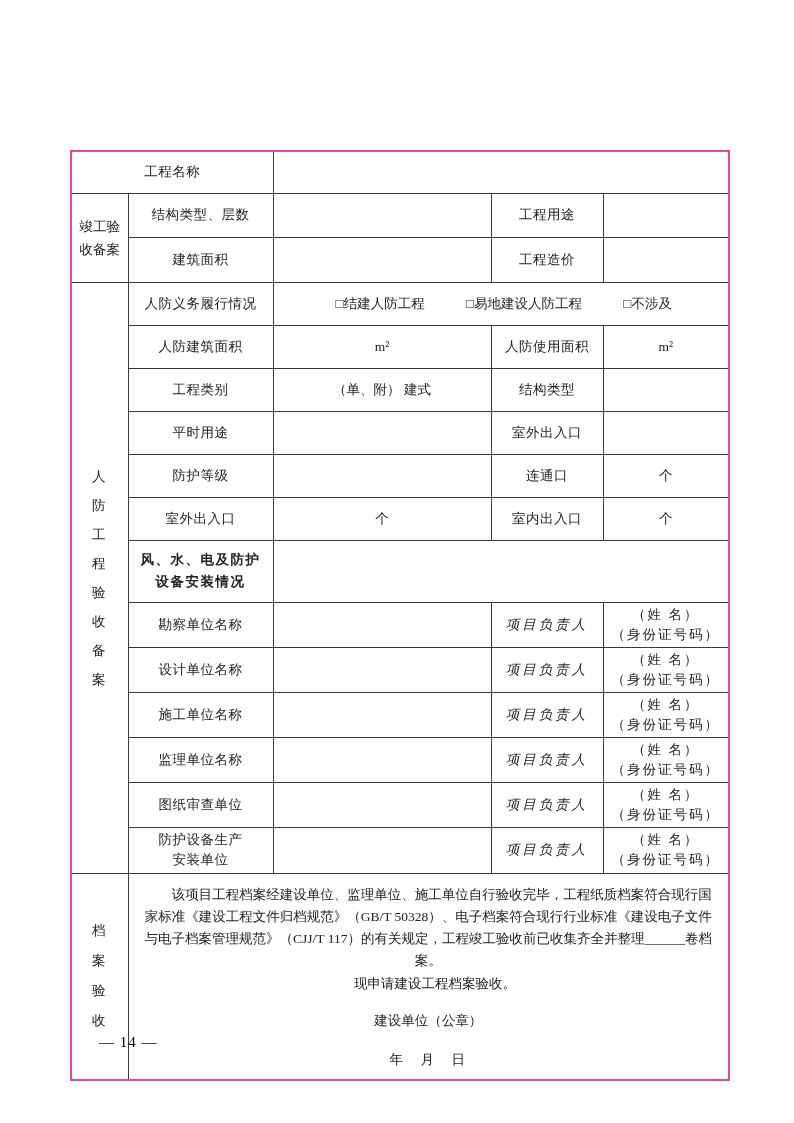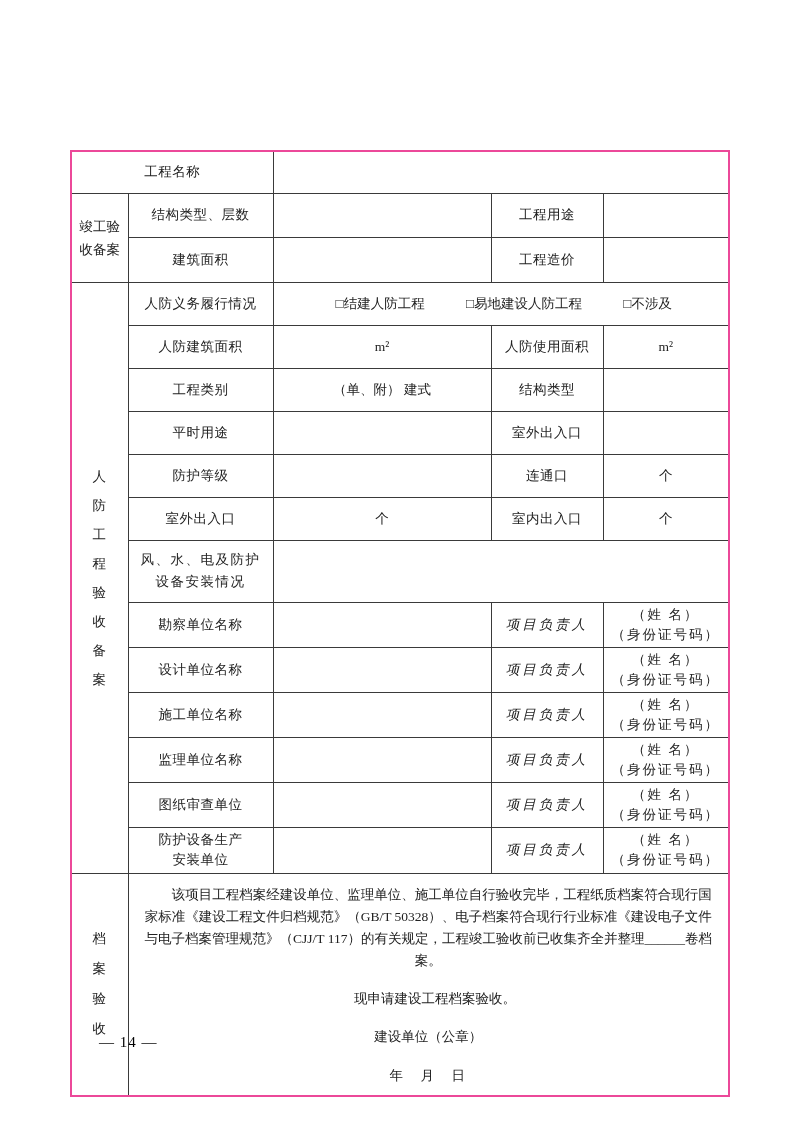--- a/index.html
+++ b/index.html
@@ -24,26 +24,26 @@
   table.form td{
     border:1px solid #3a3a3a;
     padding:0;
     text-align:center;
     vertical-align:middle;
     overflow:hidden;
   }
   col.cA{width:57px;} col.cB{width:145px;} col.cC{width:218px;} col.cD{width:112px;} col.cE{width:126px;}
 
   tr.h42{height:42px;} tr.h44{height:44px;} tr.h45{height:45px;} tr.h43{height:43px;}
-  tr.h62{height:62px;} tr.h46{height:46px;} tr.h141{height:141px;}
+  tr.h62{height:62px;font-weight:bold;} tr.h46{height:46px;} tr.h141{height:141px;}
 
   .sec-v{
     width:1.15em;margin:0 auto;
     word-break:break-all;line-height:29px;
-    letter-spacing:1px;text-align:center;
+    letter-spacing:1px;text-align:left;
   }
   .sec-v.short{line-height:30px;}
   .sec-2line{
     width:3.4em;margin:0 auto;
     word-break:break-all;line-height:23px;text-align:center;
   }
   .lbl{letter-spacing:0.5px;}
   .lbl-narrow{max-width:6.6em;margin:0 auto;line-height:20px;}
   .lbl-wrap{max-width:9.6em;margin:0 auto;line-height:22px;letter-spacing:1.5px;}
   .unit-right{text-align:right;padding-right:28px;}
@@ -51,21 +51,21 @@
   .cb-row{
     display:flex;justify-content:space-between;align-items:center;
     padding:0 56px 0 62px;
   }
   .mgr{letter-spacing:3px;font-style:italic;}
   .nm{line-height:20px;letter-spacing:2px;}
 
   .archive-cell{text-align:left;vertical-align:top;}
   .archive-inner{padding:10px 13px 8px 13px;line-height:22px;}
   .p1{text-indent:2em;margin:0;}
-  .p2{text-indent:1em;margin:16px;}
+  .p2{text-indent:1em;margin:2px;font-family:Liberation Mono, monospace;}
   .stamp{text-align:center;margin-top:14px;}
   .dateline{text-align:center;margin-top:17px;letter-spacing:2px;}
 
   .page-num{
     position:absolute;left:99px;top:1034px;
     font-size:15px;letter-spacing:1px;color:#000000;
   }
 </style>
 </head>
 <body>

